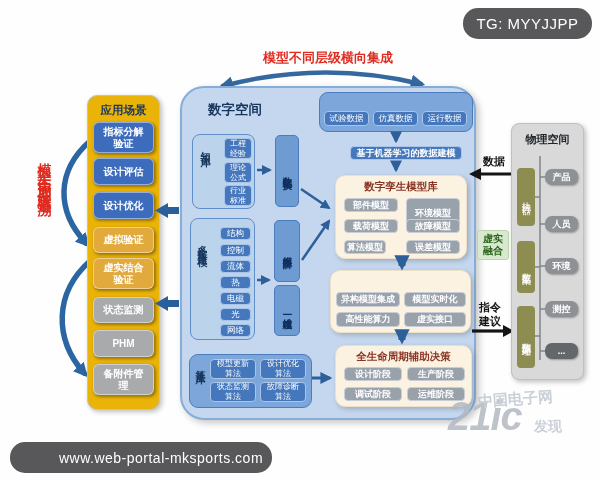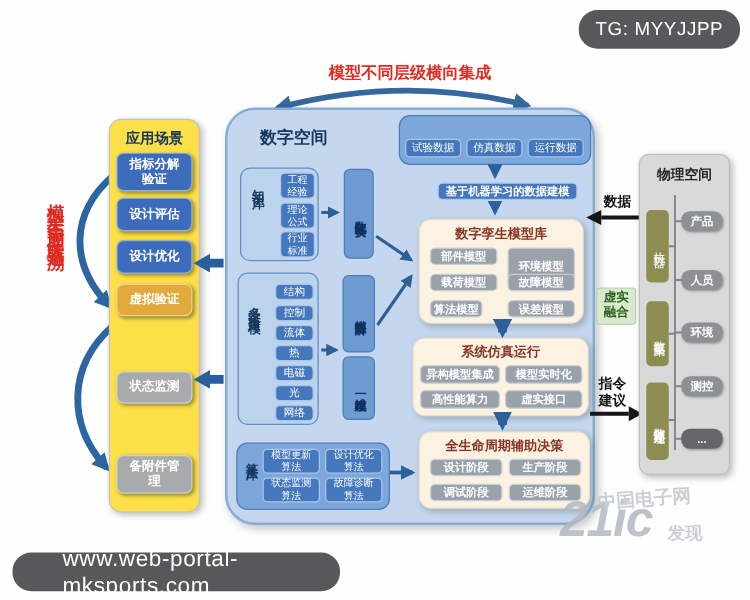--- a/index.html
+++ b/index.html
@@ -33,21 +33,21 @@
          display:flex;align-items:center;justify-content:center;box-shadow:1px 1px 2px rgba(0,0,0,.3);}
   svg{display:block;}
 </style>
 </head>
 <body>
 
 <div id="stage">
 
   <div class="abs badge" style="left:463px;top:8px;width:129px;height:31px;">TG: MYYJJPP</div>
 
-  <div class="abs badge" style="left:10px;top:442px;width:222px;height:31px;font-size:18px;padding-left:40px;">www.web-portal-mksports.com</div>
+  <div class="abs badge" style="left:10px;top:442px;width:222px;height:31px;font-size:14px;padding-left:40px;">www.web-portal-mksports.com</div>
 
   <div class="abs" style="left:250px;top:49px;width:156px;text-align:center;color:#e02b20;font-weight:bold;font-size:13px;">模型不同层级横向集成</div>
 
   <svg class="abs" style="left:214px;top:58px;" width="216" height="34">
     <defs>
       <marker id="arcTip" viewBox="0 0 10 10" refX="7" refY="5" markerWidth="3.2" markerHeight="3.2" orient="auto-start-reverse">
         <path d="M0,0 L10,5 L0,10 z" fill="#35689f"></path>
       </marker>
     </defs>
     <path d="M 9,28 Q 108,2 207,26" fill="none" stroke="#35689f" stroke-width="4.5" stroke-linecap="round" marker-start="url(#arcTip)" marker-end="url(#arcTip)"></path>
@@ -58,27 +58,29 @@
   <svg class="abs" style="left:52px;top:133px;" width="44" height="248">
     <defs>
       <marker id="cycTip" viewBox="0 0 10 10" refX="6" refY="5" markerWidth="2.6" markerHeight="2.6" orient="auto">
         <path d="M0,0 L10,5 L0,10 z" fill="#2b66a3"></path>
       </marker>
     </defs>
     <path d="M 38,8 C 4,38 4,78 34,110" fill="none" stroke="#2b66a3" stroke-width="5.5" stroke-linecap="round" marker-end="url(#cycTip)"></path>
     <path d="M 38,128 C 2,160 2,206 32,240" fill="none" stroke="#2b66a3" stroke-width="5.5" stroke-linecap="round" marker-end="url(#cycTip)"></path>
   </svg>
 
-  <div class="abs" style="left:87px;top:95px;width:71px;height:313px;background:#fde047;border:1px solid #c2c2c2;border-radius:10px;box-shadow:2px 2px 5px rgba(0,0,0,.25);">
+  <div class="abs" style="left:87px;top:95px;width:71px;height:313px;background:#eab308;border:1px solid #c2c2c2;border-radius:10px;box-shadow:2px 2px 5px rgba(0,0,0,.25);">
     <div class="abs navy" style="left:0;top:7px;width:100%;text-align:center;font-weight:bold;font-size:11.5px;">应用场景</div>
     <div class="abs chip blue" style="left:5px;top:26px;width:61px;height:31px;">指标分解验证</div>
     <div class="abs chip blue" style="left:5px;top:62px;width:61px;height:27px;">设计评估</div>
     <div class="abs chip blue" style="left:5px;top:96px;width:61px;height:27px;">设计优化</div>
     <div class="abs chip yellow" style="left:5px;top:131px;width:61px;height:26px;">虚拟验证</div>
+    <div class="abs chip yellow" style="left:5px;top:162px;width:61px;height:31px;">虚实结合验证</div>
     <div class="abs chip gray" style="left:5px;top:201px;width:61px;height:26px;">状态监测</div>
+    <div class="abs chip gray" style="left:5px;top:234px;width:61px;height:27px;">PHM</div>
     <div class="abs chip gray" style="left:5px;top:268px;width:61px;height:31px;">备附件管理</div>
   </div>
 
   <svg class="abs" style="left:155px;top:203px;" width="24" height="15">
     <polygon points="0,7.5 13,0 13,4 24,4 24,11 13,11 13,15" fill="#2b5f9c"></polygon>
   </svg>
   <svg class="abs" style="left:155px;top:296px;" width="24" height="15">
     <polygon points="0,7.5 13,0 13,4 24,4 24,11 13,11 13,15" fill="#2b5f9c"></polygon>
   </svg>
 
@@ -127,21 +129,20 @@
     </div>
 
     <div class="abs vbox" style="left:92px;top:132px;width:26px;height:62px;">
       <span class="vtext" style="font-size:9.5px;letter-spacing:1px;">模型降阶</span>
     </div>
     <div class="abs vbox" style="left:92px;top:197px;width:26px;height:51px;">
       <span class="vtext" style="font-size:9.5px;letter-spacing:1px;">一维建模</span>
     </div>
 
     <div class="abs cream" style="left:148px;top:182px;width:141px;height:63px;">
-      <div class="abs cream-title" style="left:0;top:4px;width:100%;">系统仿真运行</div>
       <div class="abs graybox" style="left:5px;top:21px;width:64px;height:15px;">异构模型集成</div>
       <div class="abs graybox" style="left:73px;top:21px;width:62px;height:15px;">模型实时化</div>
       <div class="abs graybox" style="left:5px;top:41px;width:64px;height:15px;">高性能算力</div>
       <div class="abs graybox" style="left:73px;top:41px;width:62px;height:15px;">虚实接口</div>
     </div>
 
     <div class="abs" style="left:7px;top:266px;width:121px;height:52px;background:#7da7da;border:1.5px solid #4c7cbb;border-radius:9px;">
       <div class="abs vtext navy" style="left:3px;top:7px;height:40px;font-weight:bold;font-size:10px;letter-spacing:2px;">算法库</div>
       <div class="abs smallbox" style="left:20px;top:4px;width:46px;height:20px;padding:0 5px;">模型更新算法</div>
       <div class="abs smallbox" style="left:70px;top:4px;width:46px;height:20px;padding:0 5px;">设计优化算法</div>

